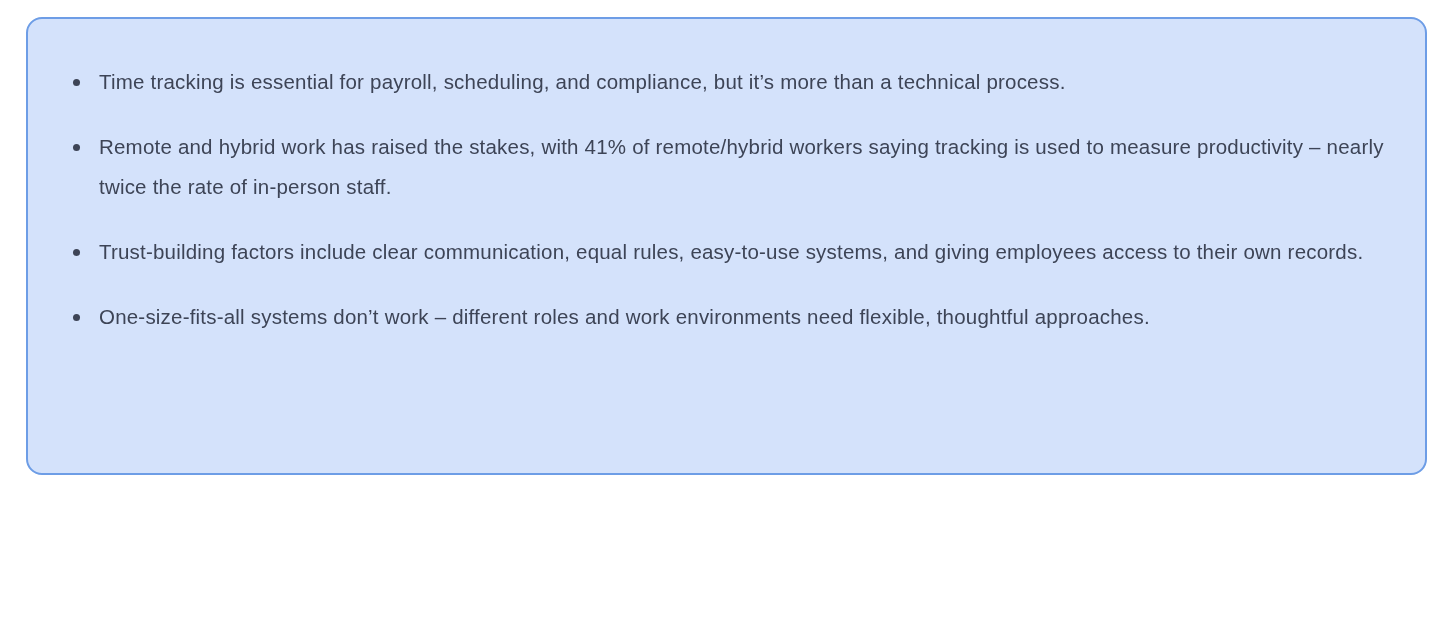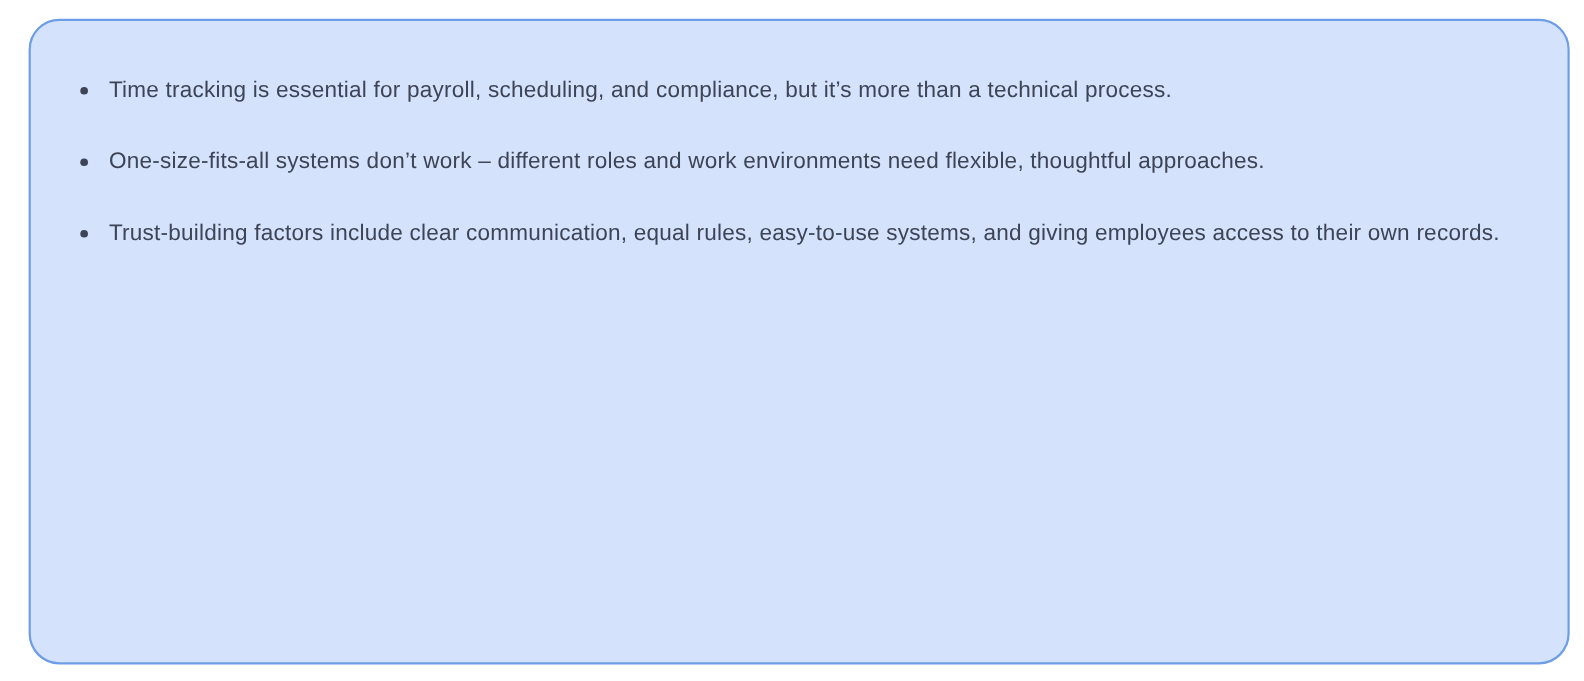--- a/index.html
+++ b/index.html
@@ -20,25 +20,25 @@
     height: 619px;
     background: #ffffff;
     box-sizing: border-box;
   }
 
   .callout-card {
     position: absolute;
     left: 26px;
     top: 17px;
     width: 1401px;
-    height: 587px;
+    height: 458px;
     box-sizing: border-box;
     background: #d4e2fb;
     border: 2px solid #6d9de6;
-    border-radius: 28px;
+    border-radius: 16px;
     overflow: hidden;
   }
 
   .key-takeaways-list {
     list-style: none;
     margin: 0;
     padding: 43px 40px 40px 35px;
     box-sizing: border-box;
   }
 
@@ -78,29 +78,33 @@
 
   <div class="callout-card">
 
     <ul class="key-takeaways-list">
 
       <li class="takeaway-item">
         <span class="bullet-marker"></span>
         <span class="takeaway-text">Time tracking is essential for payroll, scheduling, and compliance, but it’s more than a technical process.</span>
       </li>
 
+      <li class="takeaway-item">
+        <span class="bullet-marker"></span>
+        <span class="takeaway-text">Remote and hybrid work has raised the stakes, with 41% of remote/hybrid workers saying tracking is used to measure productivity – nearly twice the rate of in-person staff.</span>
+      </li>
 
 
       <li class="takeaway-item">
         <span class="bullet-marker"></span>
-        <span class="takeaway-text">One-size-fits-all systems don’t work – different roles and work environments need flexible, thoughtful approaches.</span>
+        <span class="takeaway-text">Trust-building factors include clear communication, equal rules, easy-to-use systems, and giving employees access to their own records.</span>
       </li>
 
       <li class="takeaway-item">
         <span class="bullet-marker"></span>
-        <span class="takeaway-text">Trust-building factors include clear communication, equal rules, easy-to-use systems, and giving employees access to their own records.</span>
+        <span class="takeaway-text">One-size-fits-all systems don’t work – different roles and work environments need flexible, thoughtful approaches.</span>
       </li>
 
     </ul>
 
   </div>
 
 </div>
 
 </body></html>

